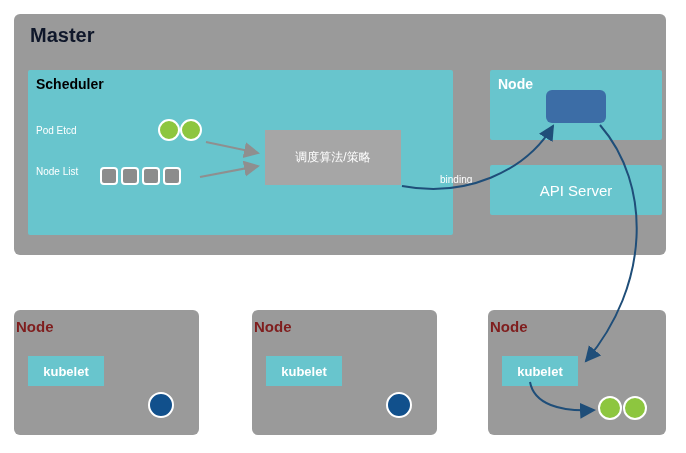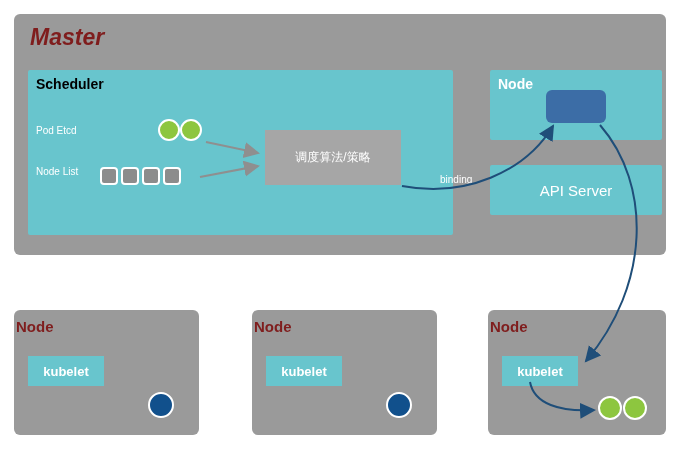--- a/index.html
+++ b/index.html
@@ -9,21 +9,21 @@
     width: 686px; height: 453px; position: relative; overflow: hidden;
   }
   .stage { position: absolute; left: 0; top: 0; width: 686px; height: 453px; }
 
   .gray-panel { position: absolute; background: #9a9a9a; border-radius: 6px; }
   .teal-panel { position: absolute; background: #68c5cd; border-radius: 2px; }
 
   .master { left: 14px; top: 14px; width: 652px; height: 241px; }
   .master-title {
     position: absolute; left: 16px; top: 10px;
-    font-size: 23px; font-weight: bold; color: #7f1d1d; font-style: italic;
+    font-size: 20px; font-weight: bold; color: #0f172a;
   }
 
   .scheduler { left: 28px; top: 70px; width: 425px; height: 165px; }
   .scheduler-title {
     position: absolute; left: 8px; top: 6px;
     font-size: 14px; font-weight: bold; color: #000000;
   }
   .small-label {
     position: absolute; color: #ffffff; font-size: 10px;
   }

